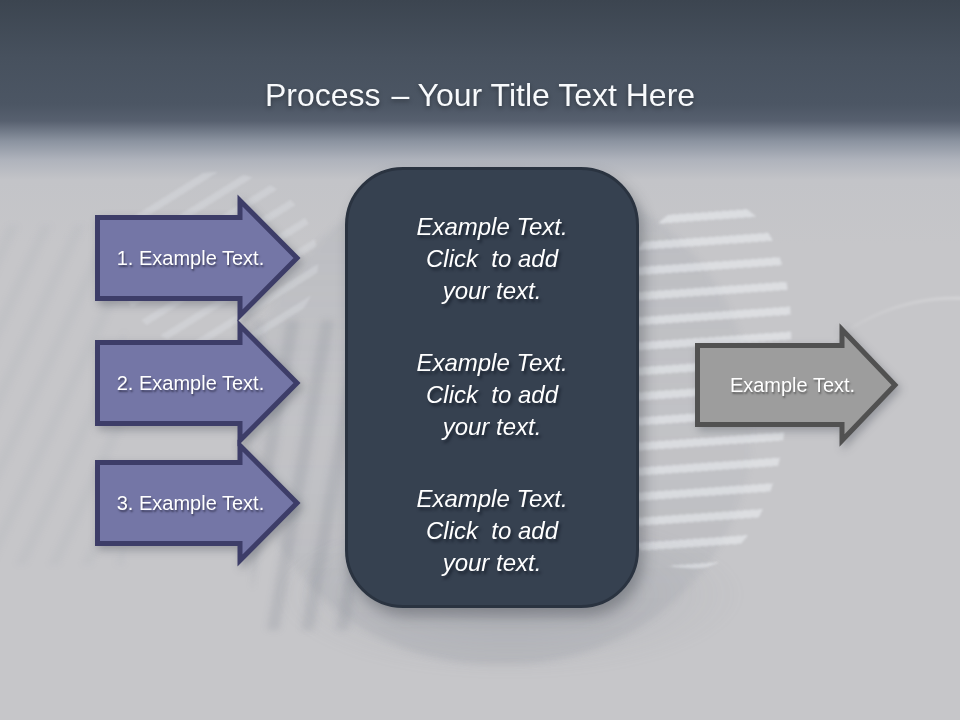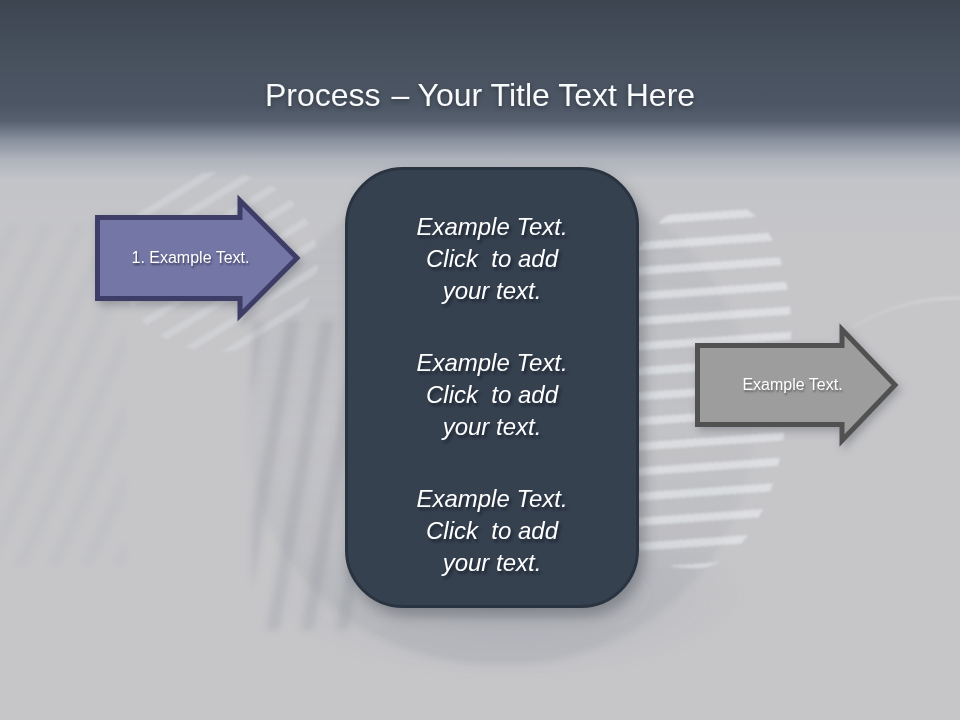--- a/index.html
+++ b/index.html
@@ -95,21 +95,21 @@
     fill: #7476a6; stroke: #3d3d68; stroke-width: 5; stroke-linejoin: miter;
   }
   .arrow-gray polygon {
     fill: #9d9d9d; stroke: #515151; stroke-width: 5; stroke-linejoin: miter;
   }
   .arrow svg { filter: drop-shadow(3px 4px 4px rgba(40,45,60,.30)); }
   .arrow-label {
     position: absolute; inset: 0;
     display: flex; align-items: center; justify-content: center;
     padding-right: 14px; box-sizing: border-box;
-    color: #ffffff; font-size: 16px;
+    color: #ffffff; font-size: 20px;
     text-shadow: 1px 2px 2px rgba(25,25,45,.6);
     white-space: pre;
   }
   .arrow-gray .arrow-label { padding-right: 8px; text-shadow: 1px 2px 2px rgba(55,55,55,.6); }
   #step-arrow-1 { left: 95px; top: 198px; }
   #step-arrow-2 { left: 95px; top: 323px; }
   #step-arrow-3 { left: 95px; top: 443px; }
   #output-arrow { left: 695px; top: 327px; }
 
   
@@ -147,21 +147,33 @@
 
   <h1 class="title"><span class="t-bold">Process</span><span class="t-rest">– Your Title Text Here</span></h1>
 
   <div class="arrow arrow-purple" id="step-arrow-1">
     <svg width="205" height="120" viewBox="0 0 205 120">
       <polygon points="2.5,19.5 145,19.5 145,2.5 202,60 145,117.5 145,100.5 2.5,100.5"></polygon>
     </svg>
     <span class="arrow-label">1. Example Text.</span>
   </div>
 
+  <div class="arrow arrow-purple" id="step-arrow-2">
+    <svg width="205" height="120" viewBox="0 0 205 120">
+      <polygon points="2.5,19.5 145,19.5 145,2.5 202,60 145,117.5 145,100.5 2.5,100.5"></polygon>
+    </svg>
+    <span class="arrow-label">2. Example Text.</span>
+  </div>
 
+  <div class="arrow arrow-purple" id="step-arrow-3">
+    <svg width="205" height="120" viewBox="0 0 205 120">
+      <polygon points="2.5,19.5 145,19.5 145,2.5 202,60 145,117.5 145,100.5 2.5,100.5"></polygon>
+    </svg>
+    <span class="arrow-label">3. Example Text.</span>
+  </div>
 
   <div class="center-box">
     <div class="para">
       <div class="box-line">Example Text.</div>
       <div class="box-line">Click  to add</div>
       <div class="box-line">your text.</div>
     </div>
     <div class="para">
       <div class="box-line">Example Text.</div>
       <div class="box-line">Click  to add</div>

